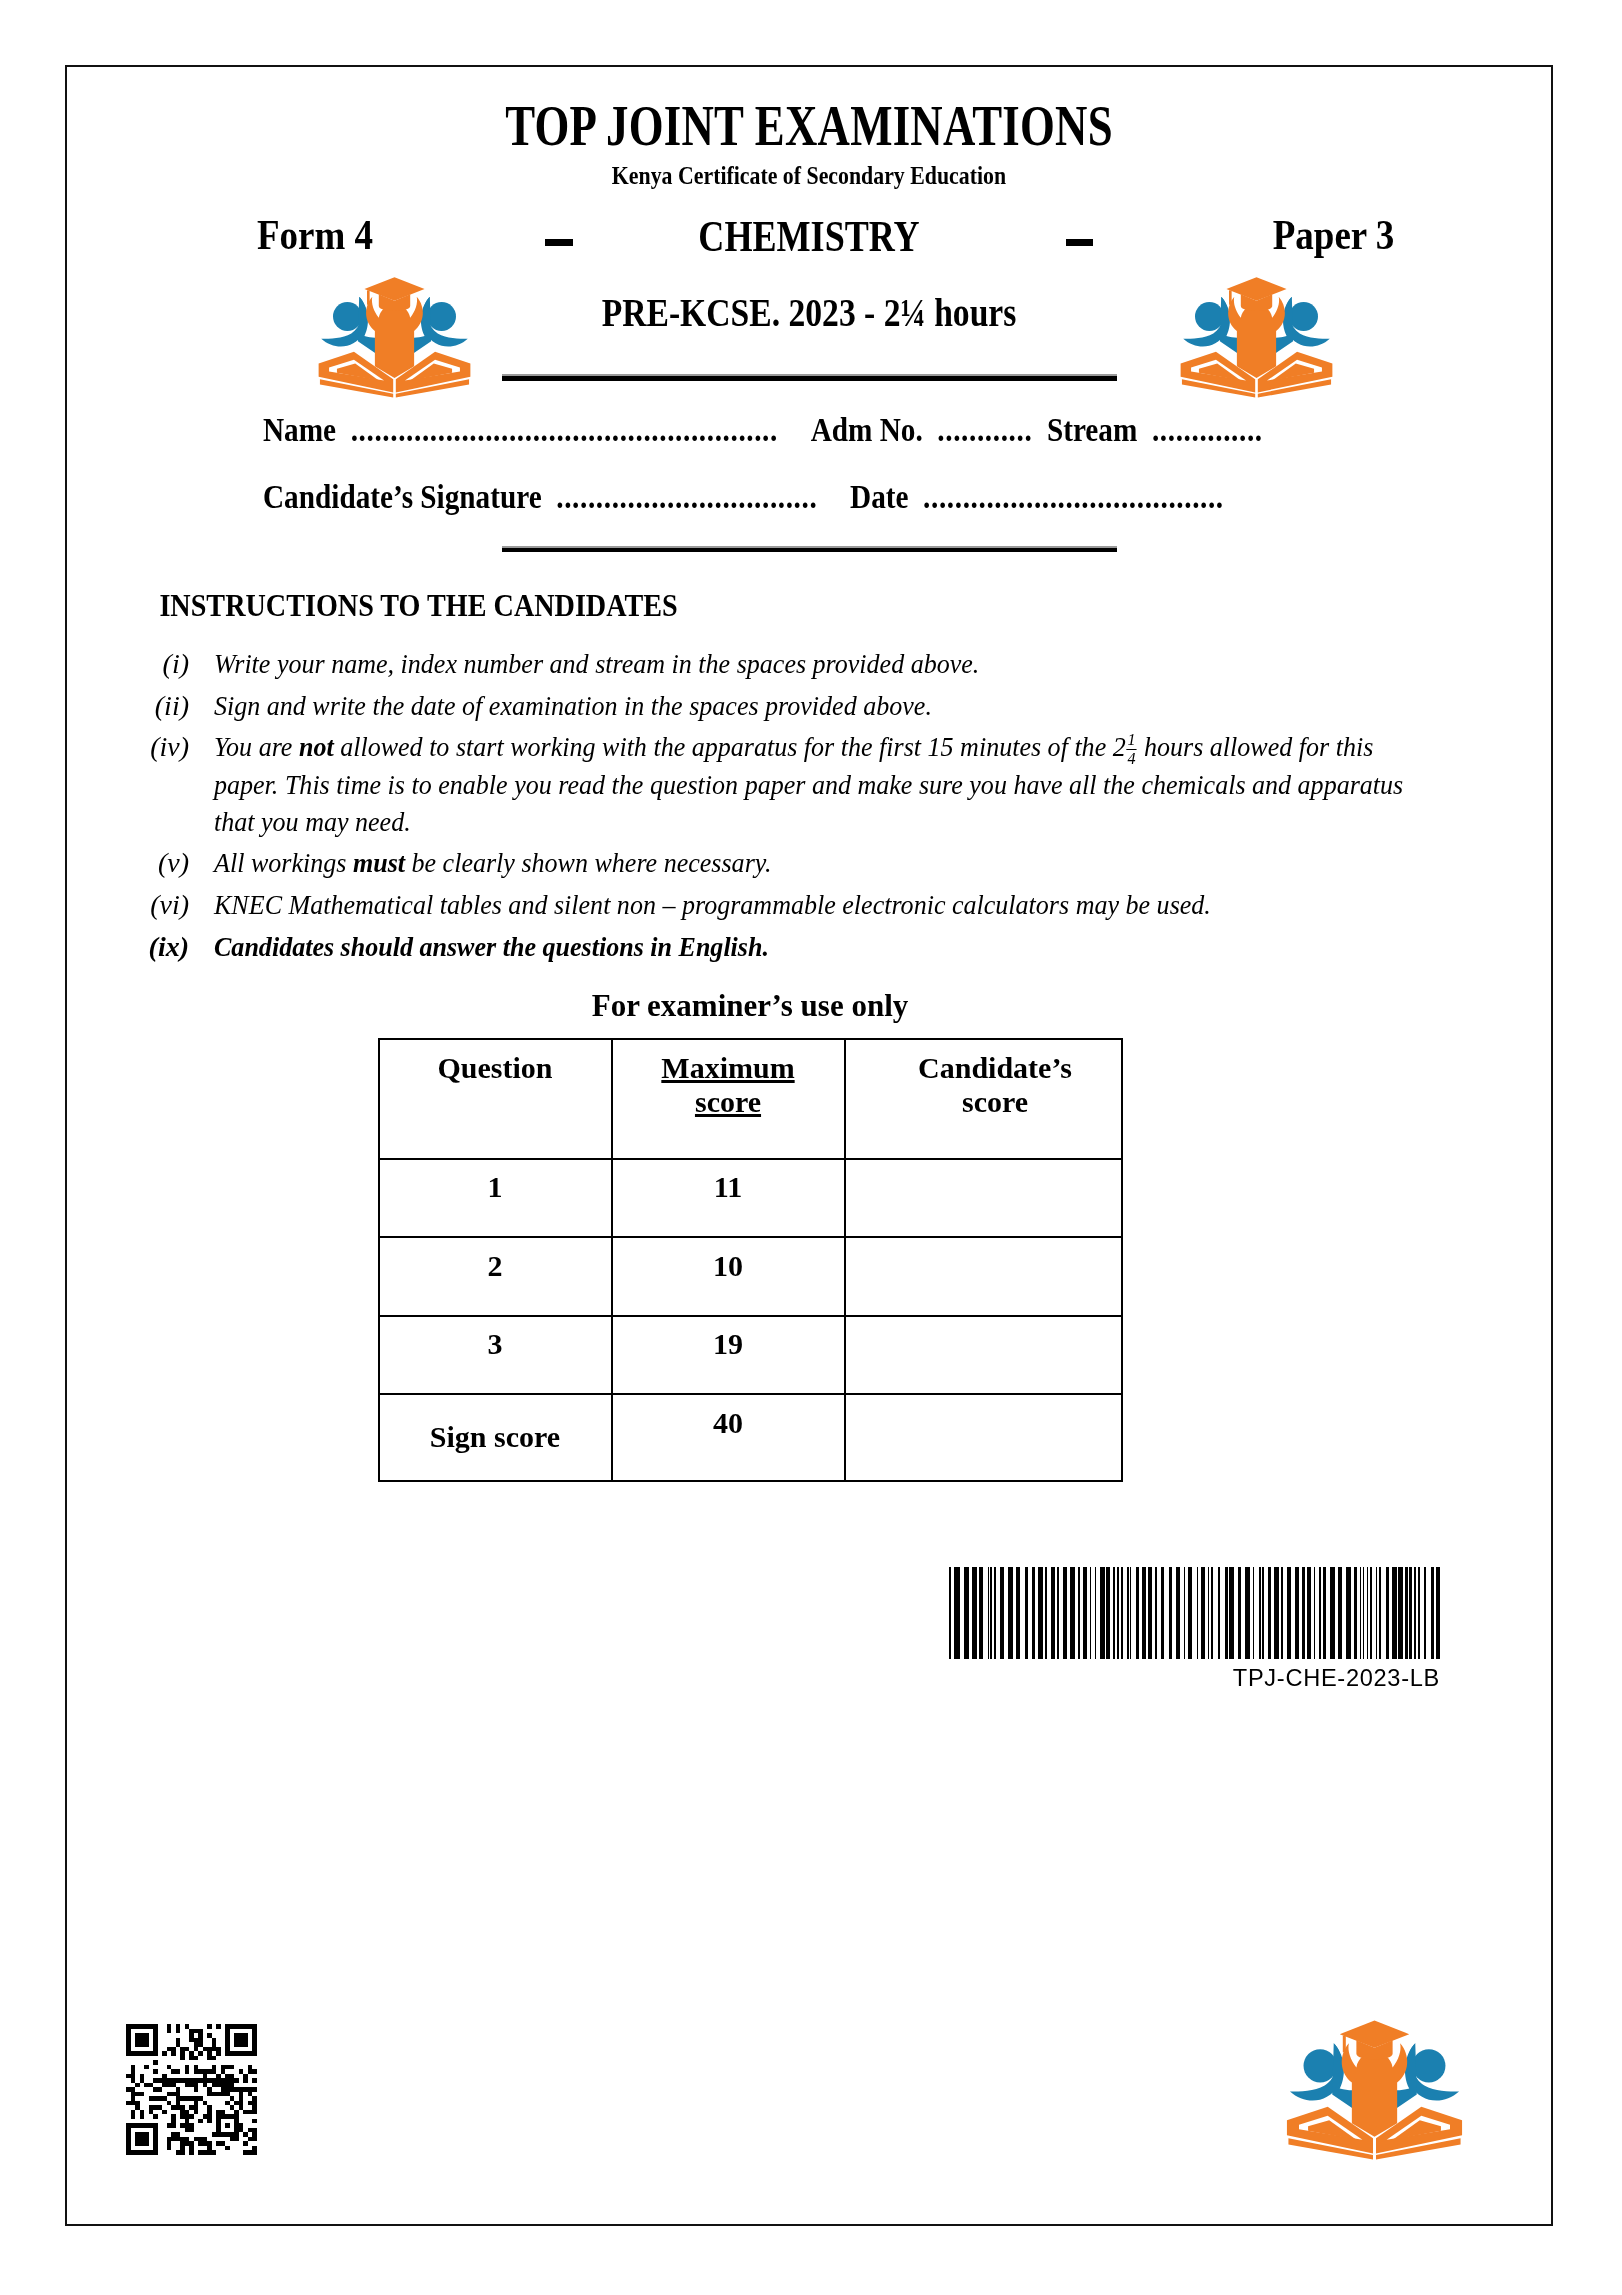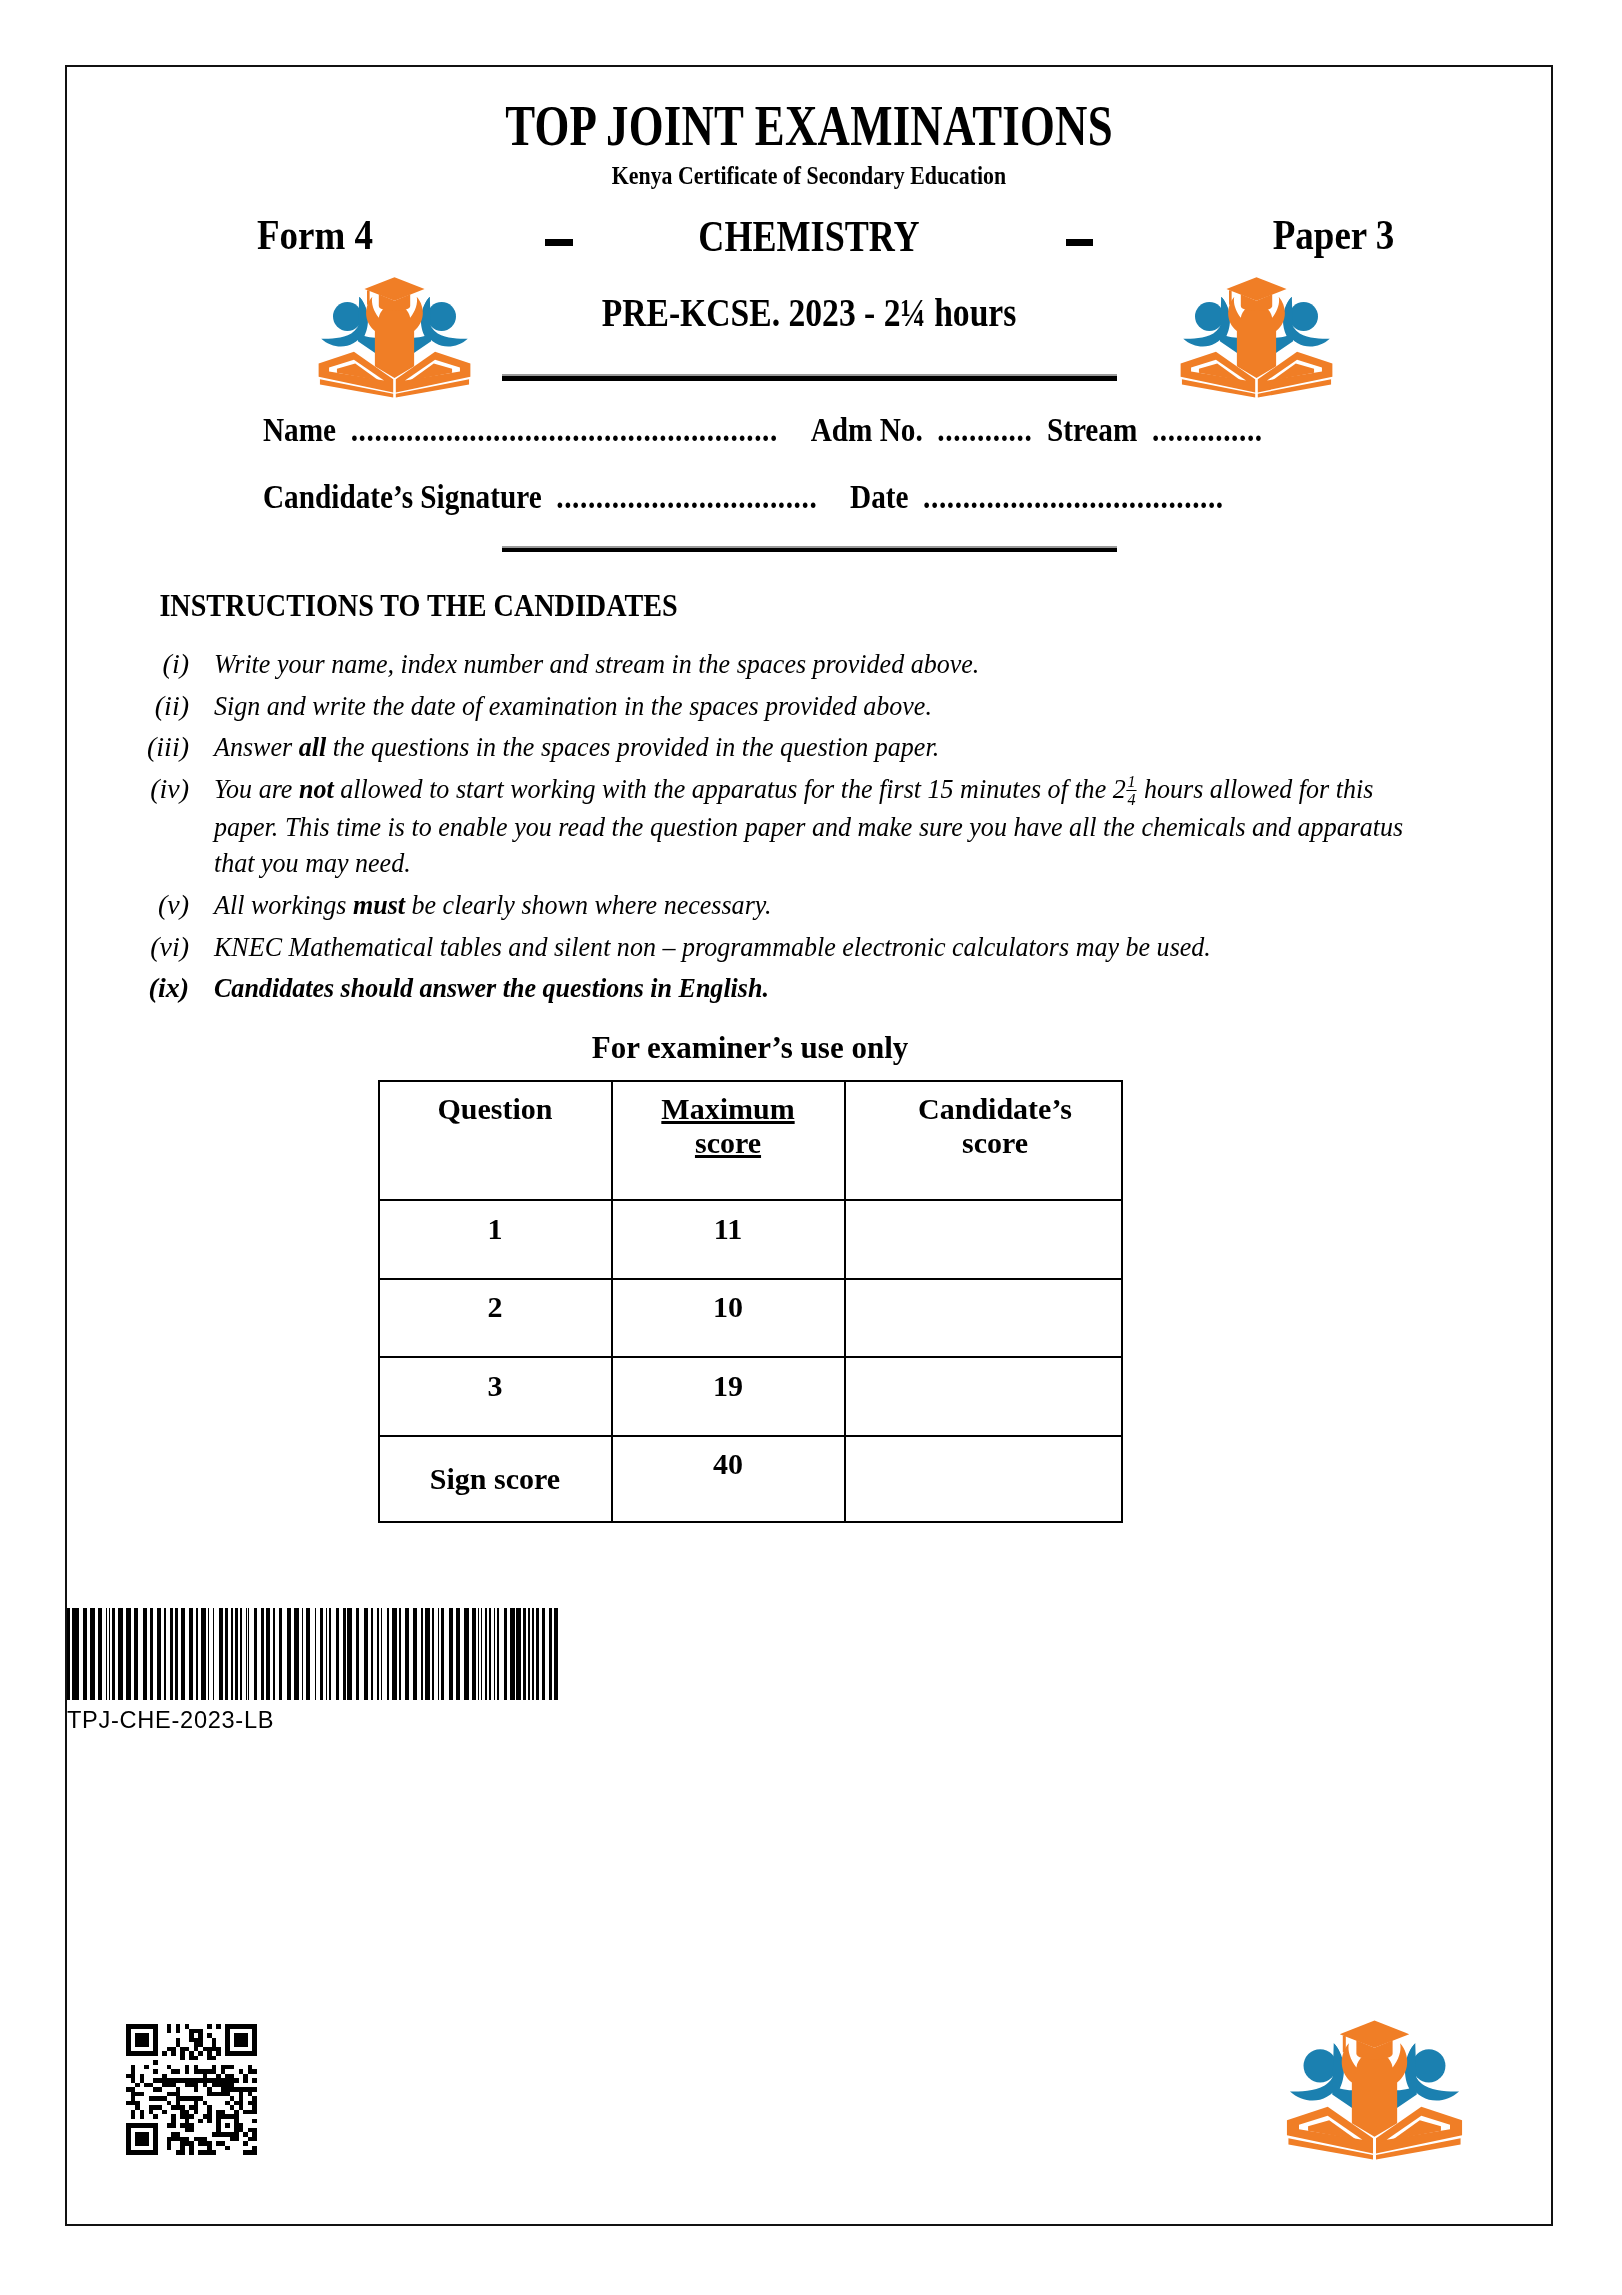--- a/index.html
+++ b/index.html
@@ -235,21 +235,21 @@
   table.examiner .c-cand{ width: 249px; padding-left: 25px; }
   table.examiner thead td { height: 106px; margin-top: 41px; }
   table.examiner tbody td { height: 65px; }
   table.examiner tfoot td { height: 73px; }
   table.examiner .head-inner { display: block; }
   table.examiner .total-label { vertical-align: middle; padding-top: 0; }
 
   
   .barcode-area {
     margin-top: 79px;
-    text-align: left;
+    text-align: right;
     padding-right: 111px;
   }
   .barcode {
     display: inline-block;
     height: 92px;
     line-height: 0;
     white-space: nowrap;
   }
   .barcode i {
     display: inline-block;
@@ -392,26 +392,20 @@
     <div class="instr-item">
       <div class="instr-num">(i)</div>
       <div class="instr-text">Write your name, index number and stream in the spaces provided above.</div>
     </div>
 
     <div class="instr-item">
       <div class="instr-num">(ii)</div>
       <div class="instr-text">Sign and write the date of examination in the spaces provided above.</div>
     </div>
 
-    <div class="instr-item">
-      <div class="instr-num">(iii)</div>
-      <div class="instr-text">
-        <span>Answer </span><b>all</b><span> the questions in the spaces provided in the question paper.</span>
-      </div>
-    </div>
 
     <div class="instr-item">
       <div class="instr-num">(iv)</div>
       <div class="instr-text">
         <span>You are </span><b>not</b><span> allowed to start working with the apparatus for the first 15 minutes of the 2</span><span class="frac"><span class="num">1</span><span class="den">4</span></span><span> hours allowed for this paper. This time is to enable you read the question paper and make sure you have all the chemicals and apparatus that you may need.</span>
       </div>
     </div>
 
     <div class="instr-item">
       <div class="instr-num">(v)</div>

